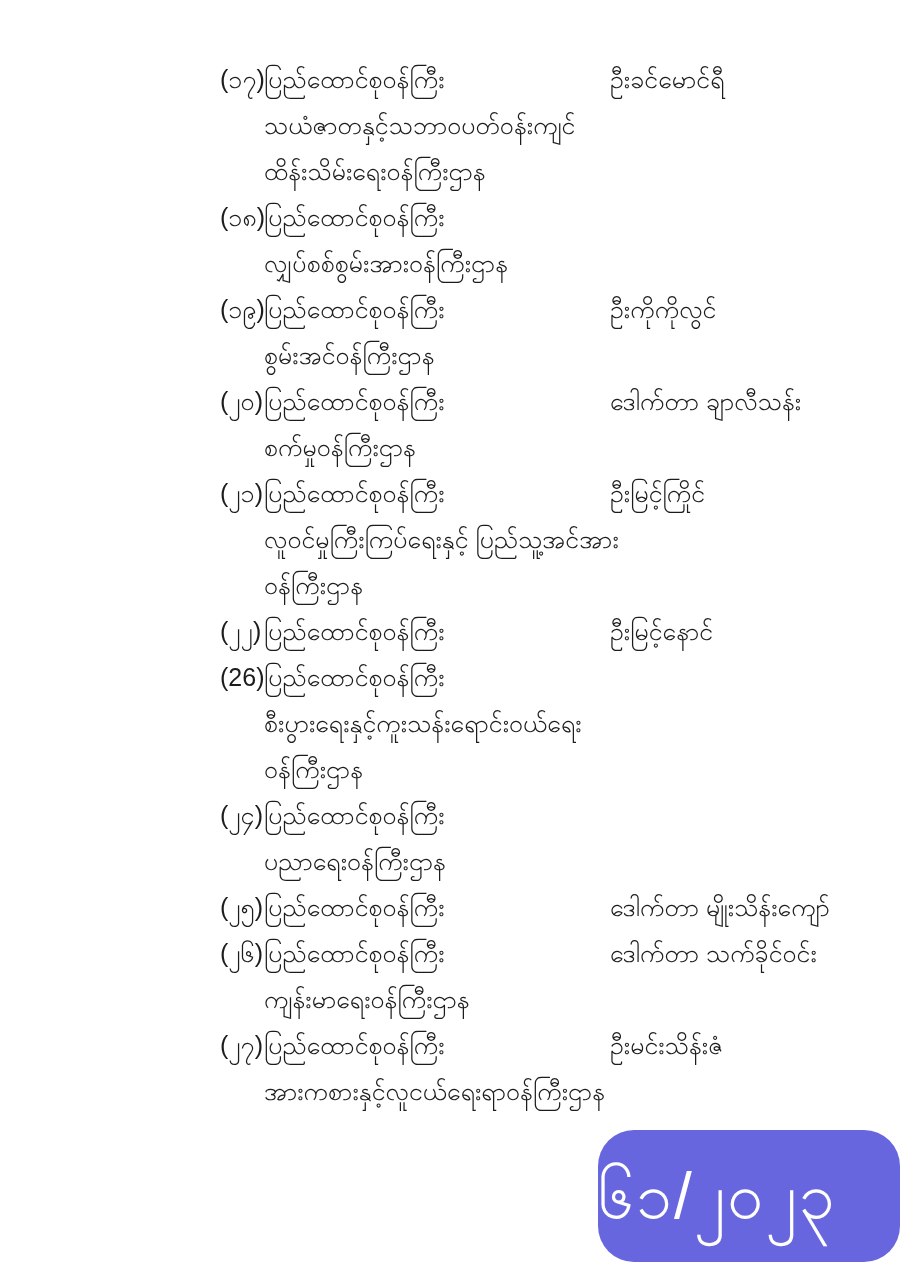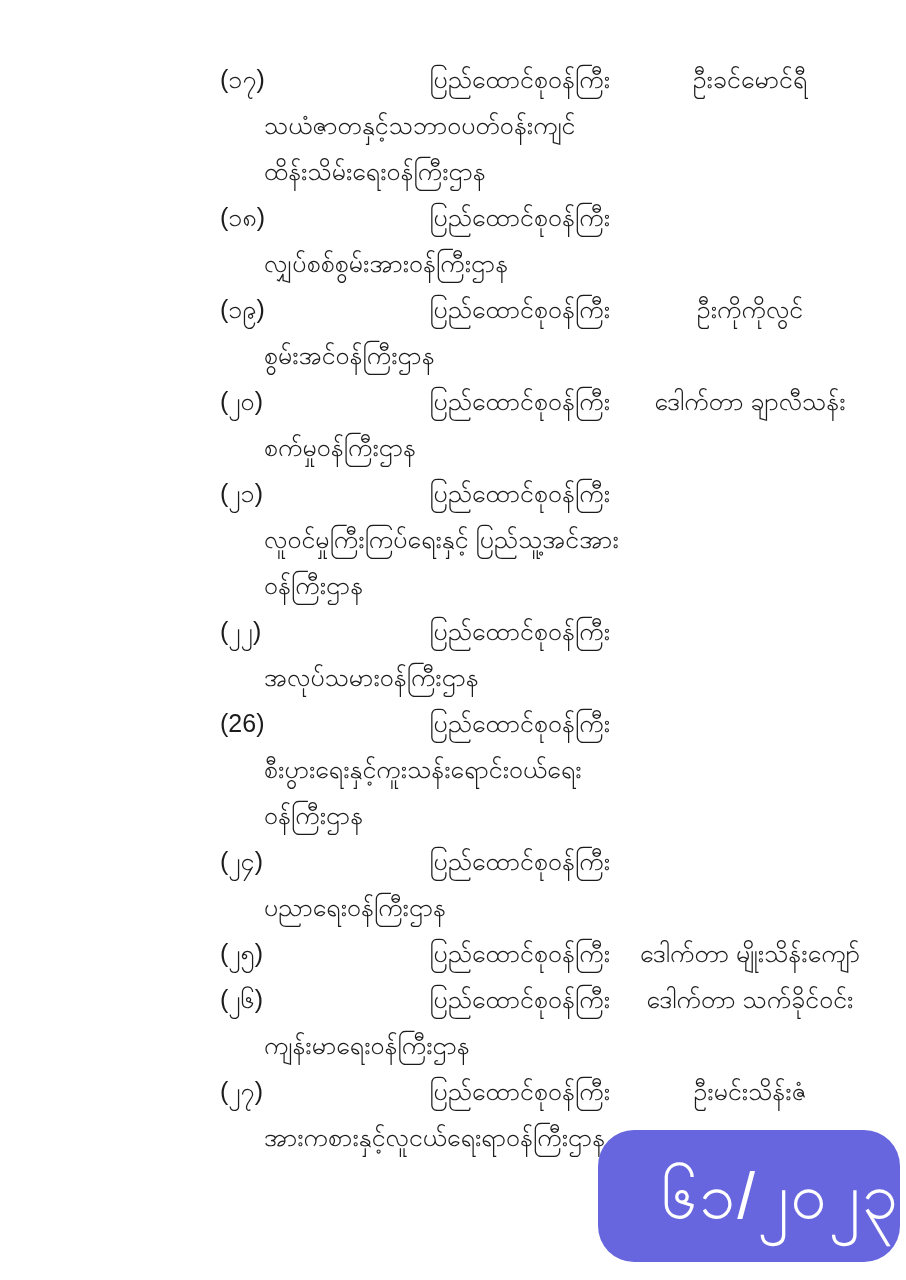--- a/index.html
+++ b/index.html
@@ -27,33 +27,33 @@
     grid-template-columns: 44px 346px 1fr;
   }
   .cell {
     font-size: 25px;
     line-height: 46px;
     height: 46px;
     white-space: nowrap;
     overflow: visible;
   }
   .num   { grid-column: 1; }
-  .title { grid-column: 2; text-align: right; }
-  .name  { grid-column: 3; text-align: center; }
+  .title { grid-column: 2; }
+  .name  { grid-column: 3; }
   .cont  { grid-column: 2 / span 2; }
   .badge {
     position: absolute;
     left: 598px;
     top: 1130px;
     width: 302px;
     height: 132px;
     border-radius: 36px;
     display: flex;
     align-items: center;
-    justify-content: flex-end;
+    justify-content: flex-start;
   }
   .badge-text {
     font-size: 64px;
     font-weight: 400;
     letter-spacing: 2px;
     line-height: 1;
   }
 </style>
 </head>
 <body style="background: rgb(255, 255, 255); color: rgb(28, 28, 28);">
@@ -83,28 +83,29 @@
   <div class="entry">
     <div class="cell num">(၂၀)</div>
     <div class="cell title">ပြည်ထောင်စုဝန်ကြီး</div>
     <div class="cell name">ဒေါက်တာ ချာလီသန်း</div>
   <div class="cell cont">စက်မှုဝန်ကြီးဌာန</div>
     </div>
 
   <div class="entry">
     <div class="cell num">(၂၁)</div>
     <div class="cell title">ပြည်ထောင်စုဝန်ကြီး</div>
+    <div class="cell name">ဦးမြင့်ကြိုင်</div>
   <div class="cell cont">လူဝင်မှုကြီးကြပ်ရေးနှင့် ပြည်သူ့အင်အား</div>
       <div class="cell cont">ဝန်ကြီးဌာန</div>
     </div>
 
   <div class="entry">
     <div class="cell num">(၂၂)</div>
     <div class="cell title">ပြည်ထောင်စုဝန်ကြီး</div>
-  <div class="cell cont">အလုပ်သမားဝန်ကြီးဌာန</div>
+    <div class="cell name">ဦးမြင့်နောင်</div>
     </div>
 
   <div class="entry">
     <div class="cell num">(26)</div>
     <div class="cell title">ပြည်ထောင်စုဝန်ကြီး</div>
   <div class="cell cont">စီးပွားရေးနှင့်ကူးသန်းရောင်းဝယ်ရေး</div>
       <div class="cell cont">ဝန်ကြီးဌာန</div>
     </div>
 
   <div class="entry">

